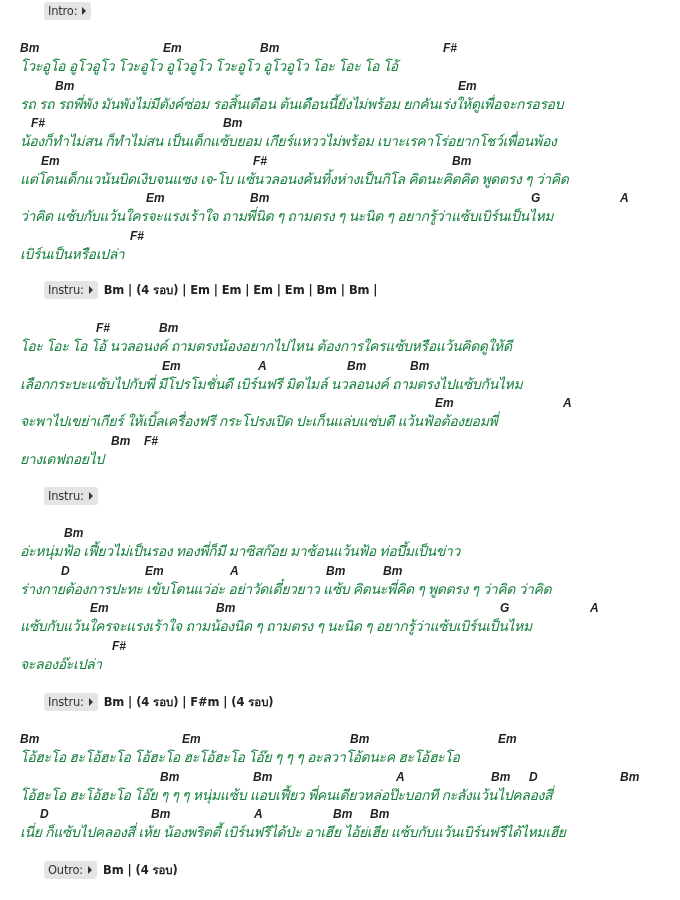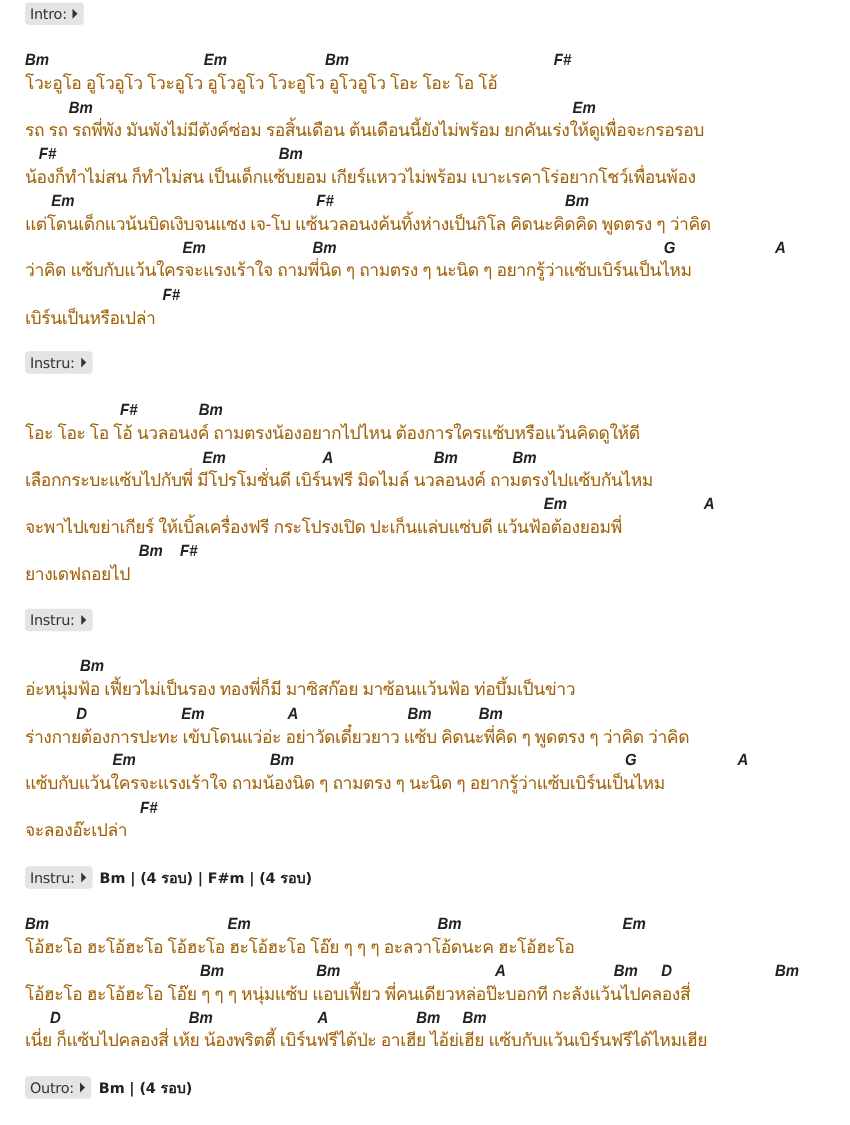--- a/index.html
+++ b/index.html
@@ -33,20 +33,21 @@
       display: inline-flex;
       align-items: center;
       background: #e4e4e4;
       border-radius: 3px;
       padding: 0 4px 0 4px;
       height: 18px;
       font-family: "DejaVu Sans", sans-serif;
       font-size: 11.5px;
       color: #333333;
       letter-spacing: -0.2px;
+      margin-left: 24px;
     }
     .sec-tag .tri {
       display: inline-block;
       width: 0;
       height: 0;
       border-top: 4px solid transparent;
       border-bottom: 4px solid transparent;
       border-left: 4px solid #333333;
       margin-left: 5px;
       margin-right: 1px;
@@ -74,23 +75,24 @@
       font-size: 13px;
       color: #222222;
       transform: scaleX(0.92);
       transform-origin: left;
     }
     .lyric {
       position: absolute;
       left: 0;
       font-family: "Liberation Sans", sans-serif;
       font-size: 14px;
-      color: #a16207;
+      color: #15803d;
       white-space: nowrap;
       letter-spacing: -0.35px;
+      font-style: italic;
     }
   </style>
 </head>
 <body>
 
 <div class="sheet">
 
   <div class="label-row" style="top:1px;">
     <span class="sec-tag">
       <span>Intro:</span>
@@ -133,20 +135,21 @@
         <span class="chord" style="left: 110px;">F#</span>
       </div>
       <div class="lyric" style="top: 242.5px;">เบิร์นเป็นหรือเปล่า</div>
     </div>
 
   <div class="label-row" style="top:280px;">
     <span class="sec-tag">
       <span>Instru:</span>
       <span class="tri"></span>
     </span>
+    <span class="sec-chords">Bm | (4 รอบ) | Em | Em | Em | Em | Bm | Bm |</span>
   </div>
 
   <div id="verse2">
       <div class="chord-line" style="top: 320px;">
         <span class="chord" style="left: 76px;">F#</span>
         <span class="chord" style="left: 139px;">Bm</span>
       </div>
       <div class="lyric" style="top: 335px;">โอะ โอะ โอ โอ้ นวลอนงค์ ถามตรงน้องอยากไปไหน ต้องการใครแซ้บหรือแว้นคิดดูให้ดี</div>
       <div class="chord-line" style="top: 357.5px;">
         <span class="chord" style="left: 142px;">Em</span>

